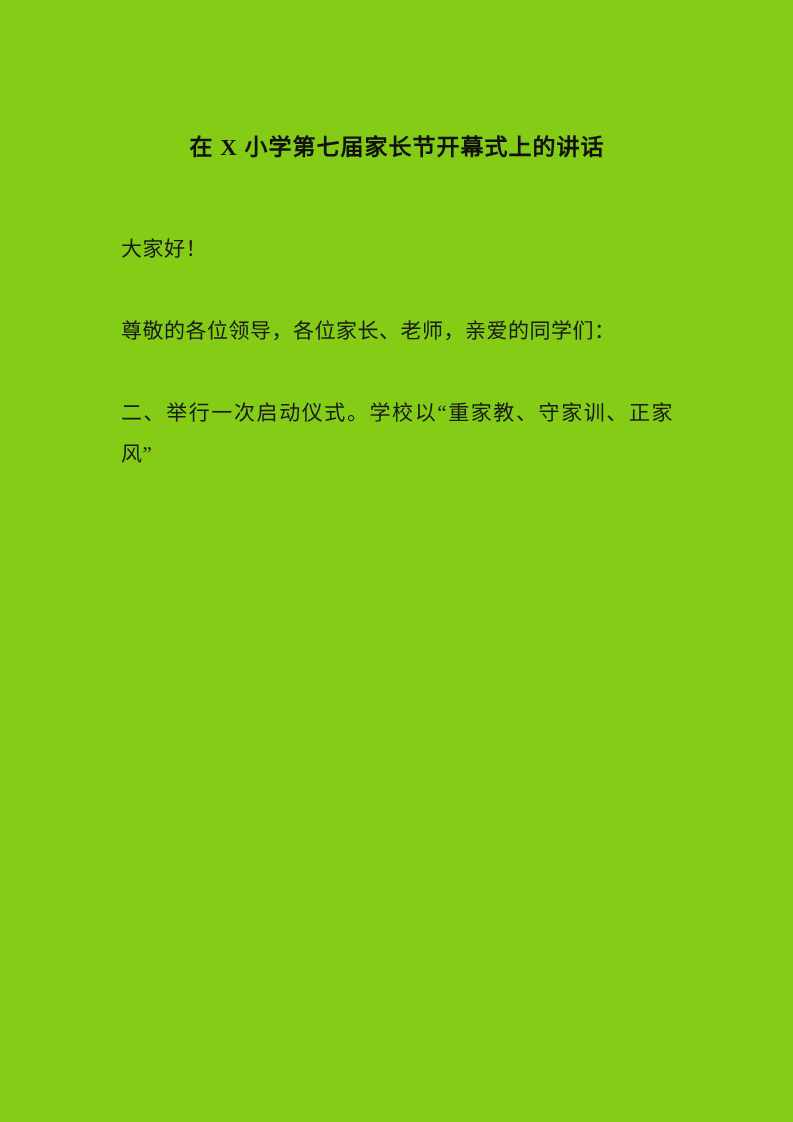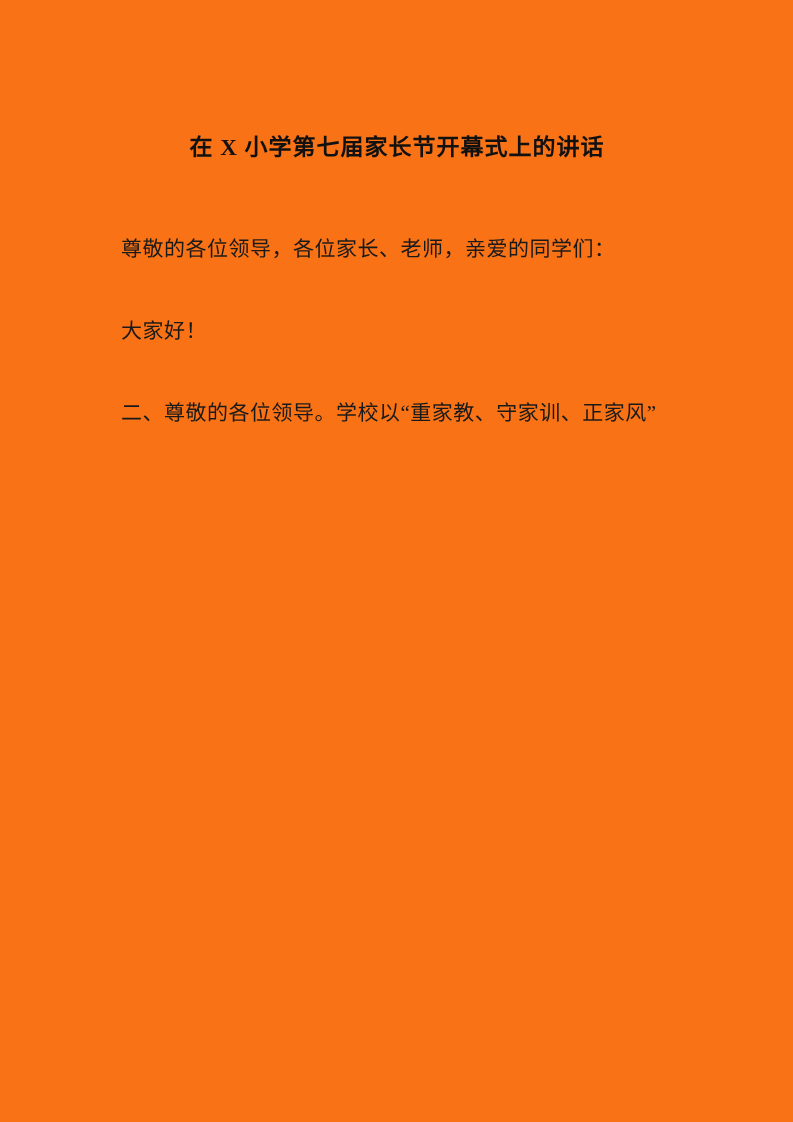--- a/index.html
+++ b/index.html
@@ -5,21 +5,21 @@
   html, body {
     margin: 0;
     padding: 0;
     background: #ffffff;
   }
   .doc-page {
     position: relative;
     width: 793px;
     height: 1122px;
     box-sizing: border-box;
-    background: #f97316;
+    background: #84cc16;
     padding: 126px 120px 0 121px;
     overflow: hidden;
     font-family: "Liberation Serif", "DejaVu Serif", serif;
     color: #1a1a1a;
   }
   .doc-title {
     font-size: 23px;
     font-weight: bold;
     text-align: center;
     line-height: 43px;
@@ -39,21 +39,21 @@
   .doc-paragraph:last-child {
     margin-bottom: 0;
   }
 </style>
 </head>
 <body>
 
 <div class="doc-page">
   <h1 class="doc-title">在 X 小学第七届家长节开幕式上的讲话</h1>
 
+  <p class="doc-paragraph">大家好！</p>
+
   <p class="doc-paragraph">尊敬的各位领导，各位家长、老师，亲爱的同学们：</p>
-
-  <p class="doc-paragraph">大家好！</p>
 
 
 
 
-  <p class="doc-paragraph">二、尊敬的各位领导。学校以“重家教、守家训、正家风”</p>
+  <p class="doc-paragraph">二、举行一次启动仪式。学校以“重家教、守家训、正家风”</p>
 </div>
 
 </body></html>

